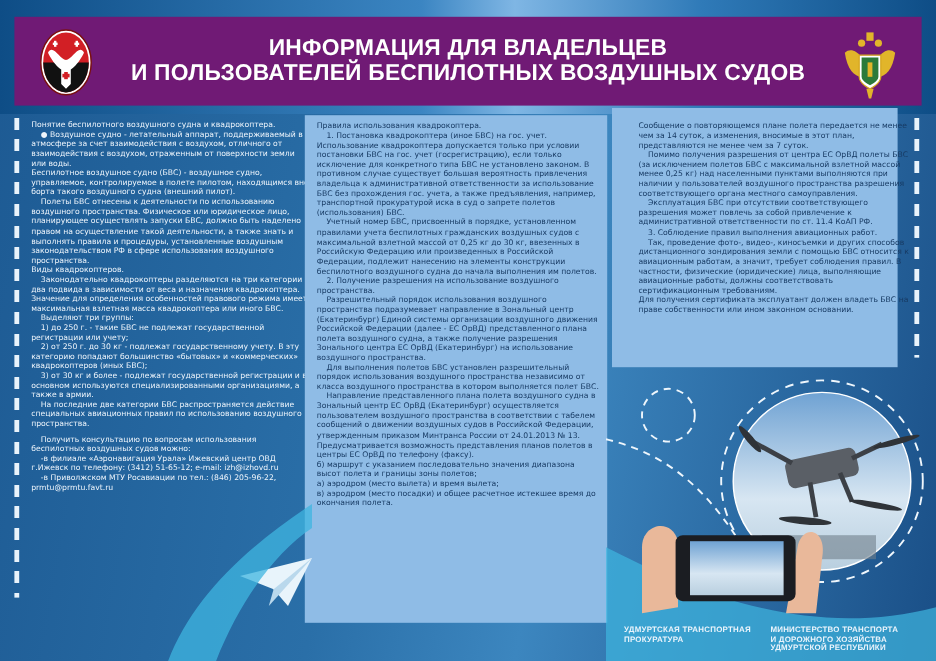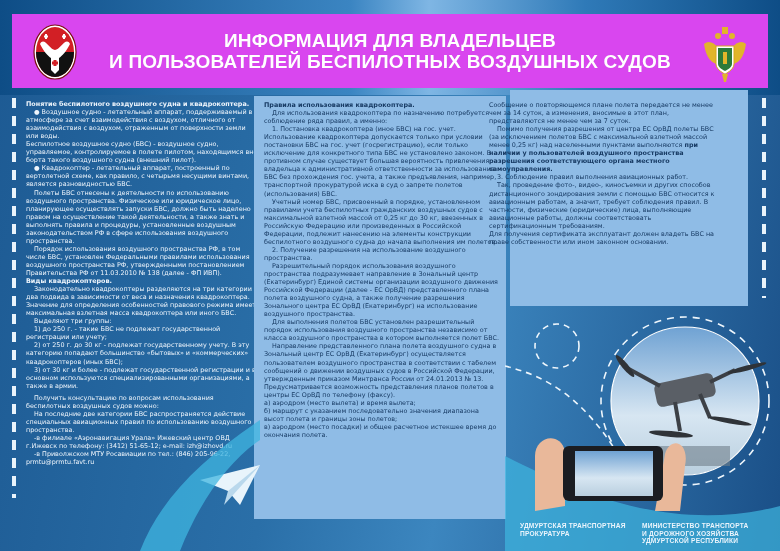--- a/index.html
+++ b/index.html
@@ -9,21 +9,21 @@
     position: relative;
     background: linear-gradient(100deg, #1d5a93 0%, #2a6fa8 40%, #3c86bf 60%, #1a4f87 100%);
     color: #fff;
   }
   .top-band {
     position: absolute; left: 0; top: 0; width: 780px; height: 95px;
     background: linear-gradient(90deg, #0e4d86 0%, #3b85c2 45%, #7fb6e4 55%, #2f7ab8 75%, #0e4d86 100%);
   }
   .header-box {
     position: absolute; left: 12px; top: 14px; width: 756px; height: 74px;
-    background: #d946ef;
+    background: #701a75;
     display: flex; align-items: center; justify-content: center;
   }
   .title {
     text-align: center;
     font-family: "Liberation Sans", sans-serif;
     font-weight: bold;
     color: #fff;
     font-size: 19px;
     line-height: 21px;
     letter-spacing: 0.2px;
@@ -31,34 +31,34 @@
   }
   .emblem-left { position: absolute; left: 20px; top: 8px; width: 46px; height: 60px; }
   .emblem-right { position: absolute; left: 690px; top: 10px; width: 46px; height: 60px; }
 
   .dash-bar {
     position: absolute; width: 4px; background: repeating-linear-gradient(to bottom, #e9f3fb 0 10px, transparent 10px 18px);
   }
 
   .col { position: absolute; font-size: 6.4px; line-height: 8.05px; }
   .col p { margin: 0; }
-  .col .h { font-weight: bold; }
+  .col .h { font-weight: normal; }
   .col .ind { text-indent: 8px; }
   .col1 { left: 26px; top: 100px; width: 234px; color: #eef5fc; }
   .col2-box {
     position: absolute; left: 254px; top: 96px; width: 252px; height: 423px;
     background: #8fbce6;
   }
   .col2 { left: 264px; top: 101px; width: 236px; color: #173a63; }
   .col3-box {
     position: absolute; left: 510px; top: 90px; width: 238px; height: 216px;
     background: #8fbce6;
   }
-  .col3 { left: 489px; top: 101px; width: 228px; color: #173a63; }
-  .col3 .hl { font-weight: bold; }
+  .col3 { left: 532px; top: 101px; width: 228px; color: #173a63; }
+  .col3 .hl { font-weight: normal; }
 
   .drone-area { position: absolute; left: 505px; top: 306px; width: 275px; height: 245px; }
   .footer-org {
     position: absolute; font-family: "Liberation Sans", sans-serif; font-weight: bold;
     font-size: 6.6px; line-height: 7.6px; color: #eaf4fc; letter-spacing: 0.2px;
   }
   .plane { position: absolute; }
 </style>
 </head>
 <body>
@@ -94,54 +94,52 @@
   </svg>
 </div>
 
 <div class="dash-bar" style="left:12px; top:98px; height:400px;"></div>
 <div class="dash-bar" style="left:762px; top:98px; height:200px;"></div>
 
 <div class="col col1">
   <p class="h">Понятие беспилотного воздушного судна и квадрокоптера.</p>
   <p class="ind">● Воздушное судно - летательный аппарат, поддерживаемый в атмосфере за счет взаимодействия с воздухом, отличного от взаимодействия с воздухом, отраженным от поверхности земли или воды.</p>
   <p>Беспилотное воздушное судно (БВС) - воздушное судно, управляемое, контролируемое в полете пилотом, находящимся вне борта такого воздушного судна (внешний пилот).</p>
-  <p class="ind">● Квадрокоптер - летательный аппарат, построенный по вертолетной схеме, как правило, с четырьмя несущими винтами, является разновидностью БВС.</p>
   <p class="ind">Полеты БВС отнесены к деятельности по использованию воздушного пространства. Физическое или юридическое лицо, планирующее осуществлять запуски БВС, должно быть наделено правом на осуществление такой деятельности, а также знать и выполнять правила и процедуры, установленные воздушным законодательством РФ в сфере использования воздушного пространства.</p>
-  <p class="ind">Порядок использования воздушного пространства РФ, в том числе БВС, установлен Федеральными правилами использования воздушного пространства РФ, утвержденными постановлением Правительства РФ от 11.03.2010 № 138 (далее - ФП ИВП).</p>
   <p class="h">Виды квадрокоптеров.</p>
   <p class="ind">Законодательно квадрокоптеры разделяются на три категории и два подвида в зависимости от веса и назначения квадрокоптера. Значение для определения особенностей правового режима имеет максимальная взлетная масса квадрокоптера или иного БВС.</p>
   <p class="ind">Выделяют три группы:</p>
   <p class="ind">1) до 250 г. - такие БВС не подлежат государственной регистрации или учету;</p>
   <p class="ind">2) от 250 г. до 30 кг - подлежат государственному учету. В эту категорию попадают большинство «бытовых» и «коммерческих» квадрокоптеров (иных БВС);</p>
   <p class="ind">3) от 30 кг и более - подлежат государственной регистрации и в основном используются специализированными организациями, а также в армии.</p>
+  <p class="ind">На последние две категории БВС распространяется действие специальных авиационных правил по использованию воздушного пространства.</p>
   <p class="ind" style="margin-top:4px">Получить консультацию по вопросам использования беспилотных воздушных судов можно:</p>
-  <p class="ind">На последние две категории БВС распространяется действие специальных авиационных правил по использованию воздушного пространства.</p>
   <p class="ind">-в филиале «Аэронавигация Урала» Ижевский центр ОВД г.Ижевск по телефону: (3412) 51-65-12; e-mail: izh@izhovd.ru</p>
   <p class="ind">-в Приволжском МТУ Росавиации по тел.: (846) 205-96-22, prmtu@prmtu.favt.ru</p>
 </div>
 
 <div class="col2-box"></div>
 <div class="col col2">
   <p class="h">Правила использования квадрокоптера.</p>
-  <p class="ind">Для использования квадрокоптера по назначению потребуется соблюдение ряда правил, а именно:</p>
   <p class="ind">1. Постановка квадрокоптера (иное БВС) на гос. учет. Использование квадрокоптера допускается только при условии постановки БВС на гос. учет (госрегистрацию), если только исключение для конкретного типа БВС не установлено законом. В противном случае существует большая вероятность привлечения владельца к административной ответственности за использование БВС без прохождения гос. учета, а также предъявления, например, транспортной прокуратурой иска в суд о запрете полетов (использования) БВС.</p>
   <p class="ind">Учетный номер БВС, присвоенный в порядке, установленном правилами учета беспилотных гражданских воздушных судов с максимальной взлетной массой от 0,25 кг до 30 кг, ввезенных в Российскую Федерацию или произведенных в Российской Федерации, подлежит нанесению на элементы конструкции беспилотного воздушного судна до начала выполнения им полетов.</p>
   <p class="ind">2. Получение разрешения на использование воздушного пространства.</p>
   <p class="ind">Разрешительный порядок использования воздушного пространства подразумевает направление в Зональный центр (Екатеринбург) Единой системы организации воздушного движения Российской Федерации (далее - ЕС ОрВД) представленного плана полета воздушного судна, а также получение разрешения Зонального центра ЕС ОрВД (Екатеринбург) на использование воздушного пространства.</p>
   <p class="ind">Для выполнения полетов БВС установлен разрешительный порядок использования воздушного пространства независимо от класса воздушного пространства в котором выполняется полет БВС.</p>
   <p class="ind">Направление представленного плана полета воздушного судна в Зональный центр ЕС ОрВД (Екатеринбург) осуществляется пользователем воздушного пространства в соответствии с табелем сообщений о движении воздушных судов в Российской Федерации, утвержденным приказом Минтранса России от 24.01.2013 № 13. Предусматривается возможность представления планов полетов в центры ЕС ОрВД по телефону (факсу).</p>
+  <p>б) маршрут с указанием последовательно значения диапазона высот полета и границы зоны полетов;</p>
   <p>а) аэродром (место вылета) и время вылета;</p>
-  <p>б) маршрут с указанием последовательно значения диапазона высот полета и границы зоны полетов;</p>
   <p>в) аэродром (место посадки) и общее расчетное истекшее время до окончания полета.</p>
 </div>
 
 <div class="col3-box"></div>
 <div class="col col3">
   <p>Сообщение о повторяющемся плане полета передается не менее чем за 14 суток, а изменения, вносимые в этот план, представляются не менее чем за 7 суток.</p>
   <p class="ind"><span>Помимо получения разрешения от центра ЕС ОрВД полеты БВС (за исключением полетов БВС с максимальной взлетной массой менее 0,25 кг) над населенными пунктами выполняются </span><span class="hl">при наличии у пользователей воздушного пространства разрешения соответствующего органа местного самоуправления.</span></p>
+  <p class="ind">Эксплуатация БВС при отсутствии соответствующего разрешения может повлечь за собой привлечение к административной ответственности по ст. 11.4 КоАП РФ.</p>
   <p class="ind">3. Соблюдение правил выполнения авиационных работ.</p>
   <p class="ind">Так, проведение фото-, видео-, киносъемки и других способов дистанционного зондирования земли с помощью БВС относится к авиационным работам, а значит, требует соблюдения правил. В частности, физические (юридические) лица, выполняющие авиационные работы, должны соответствовать сертификационным требованиям.</p>
   <p>Для получения сертификата эксплуатант должен владеть БВС на праве собственности или ином законном основании.</p>
 </div>
 
 <svg class="drone-area" viewBox="0 0 275 245">
   <defs>
     <linearGradient id="sky" x1="0" y1="0" x2="0" y2="1">
       <stop offset="0" stop-color="#6fa2d3"></stop>
       <stop offset="0.6" stop-color="#d7e6f2"></stop>

